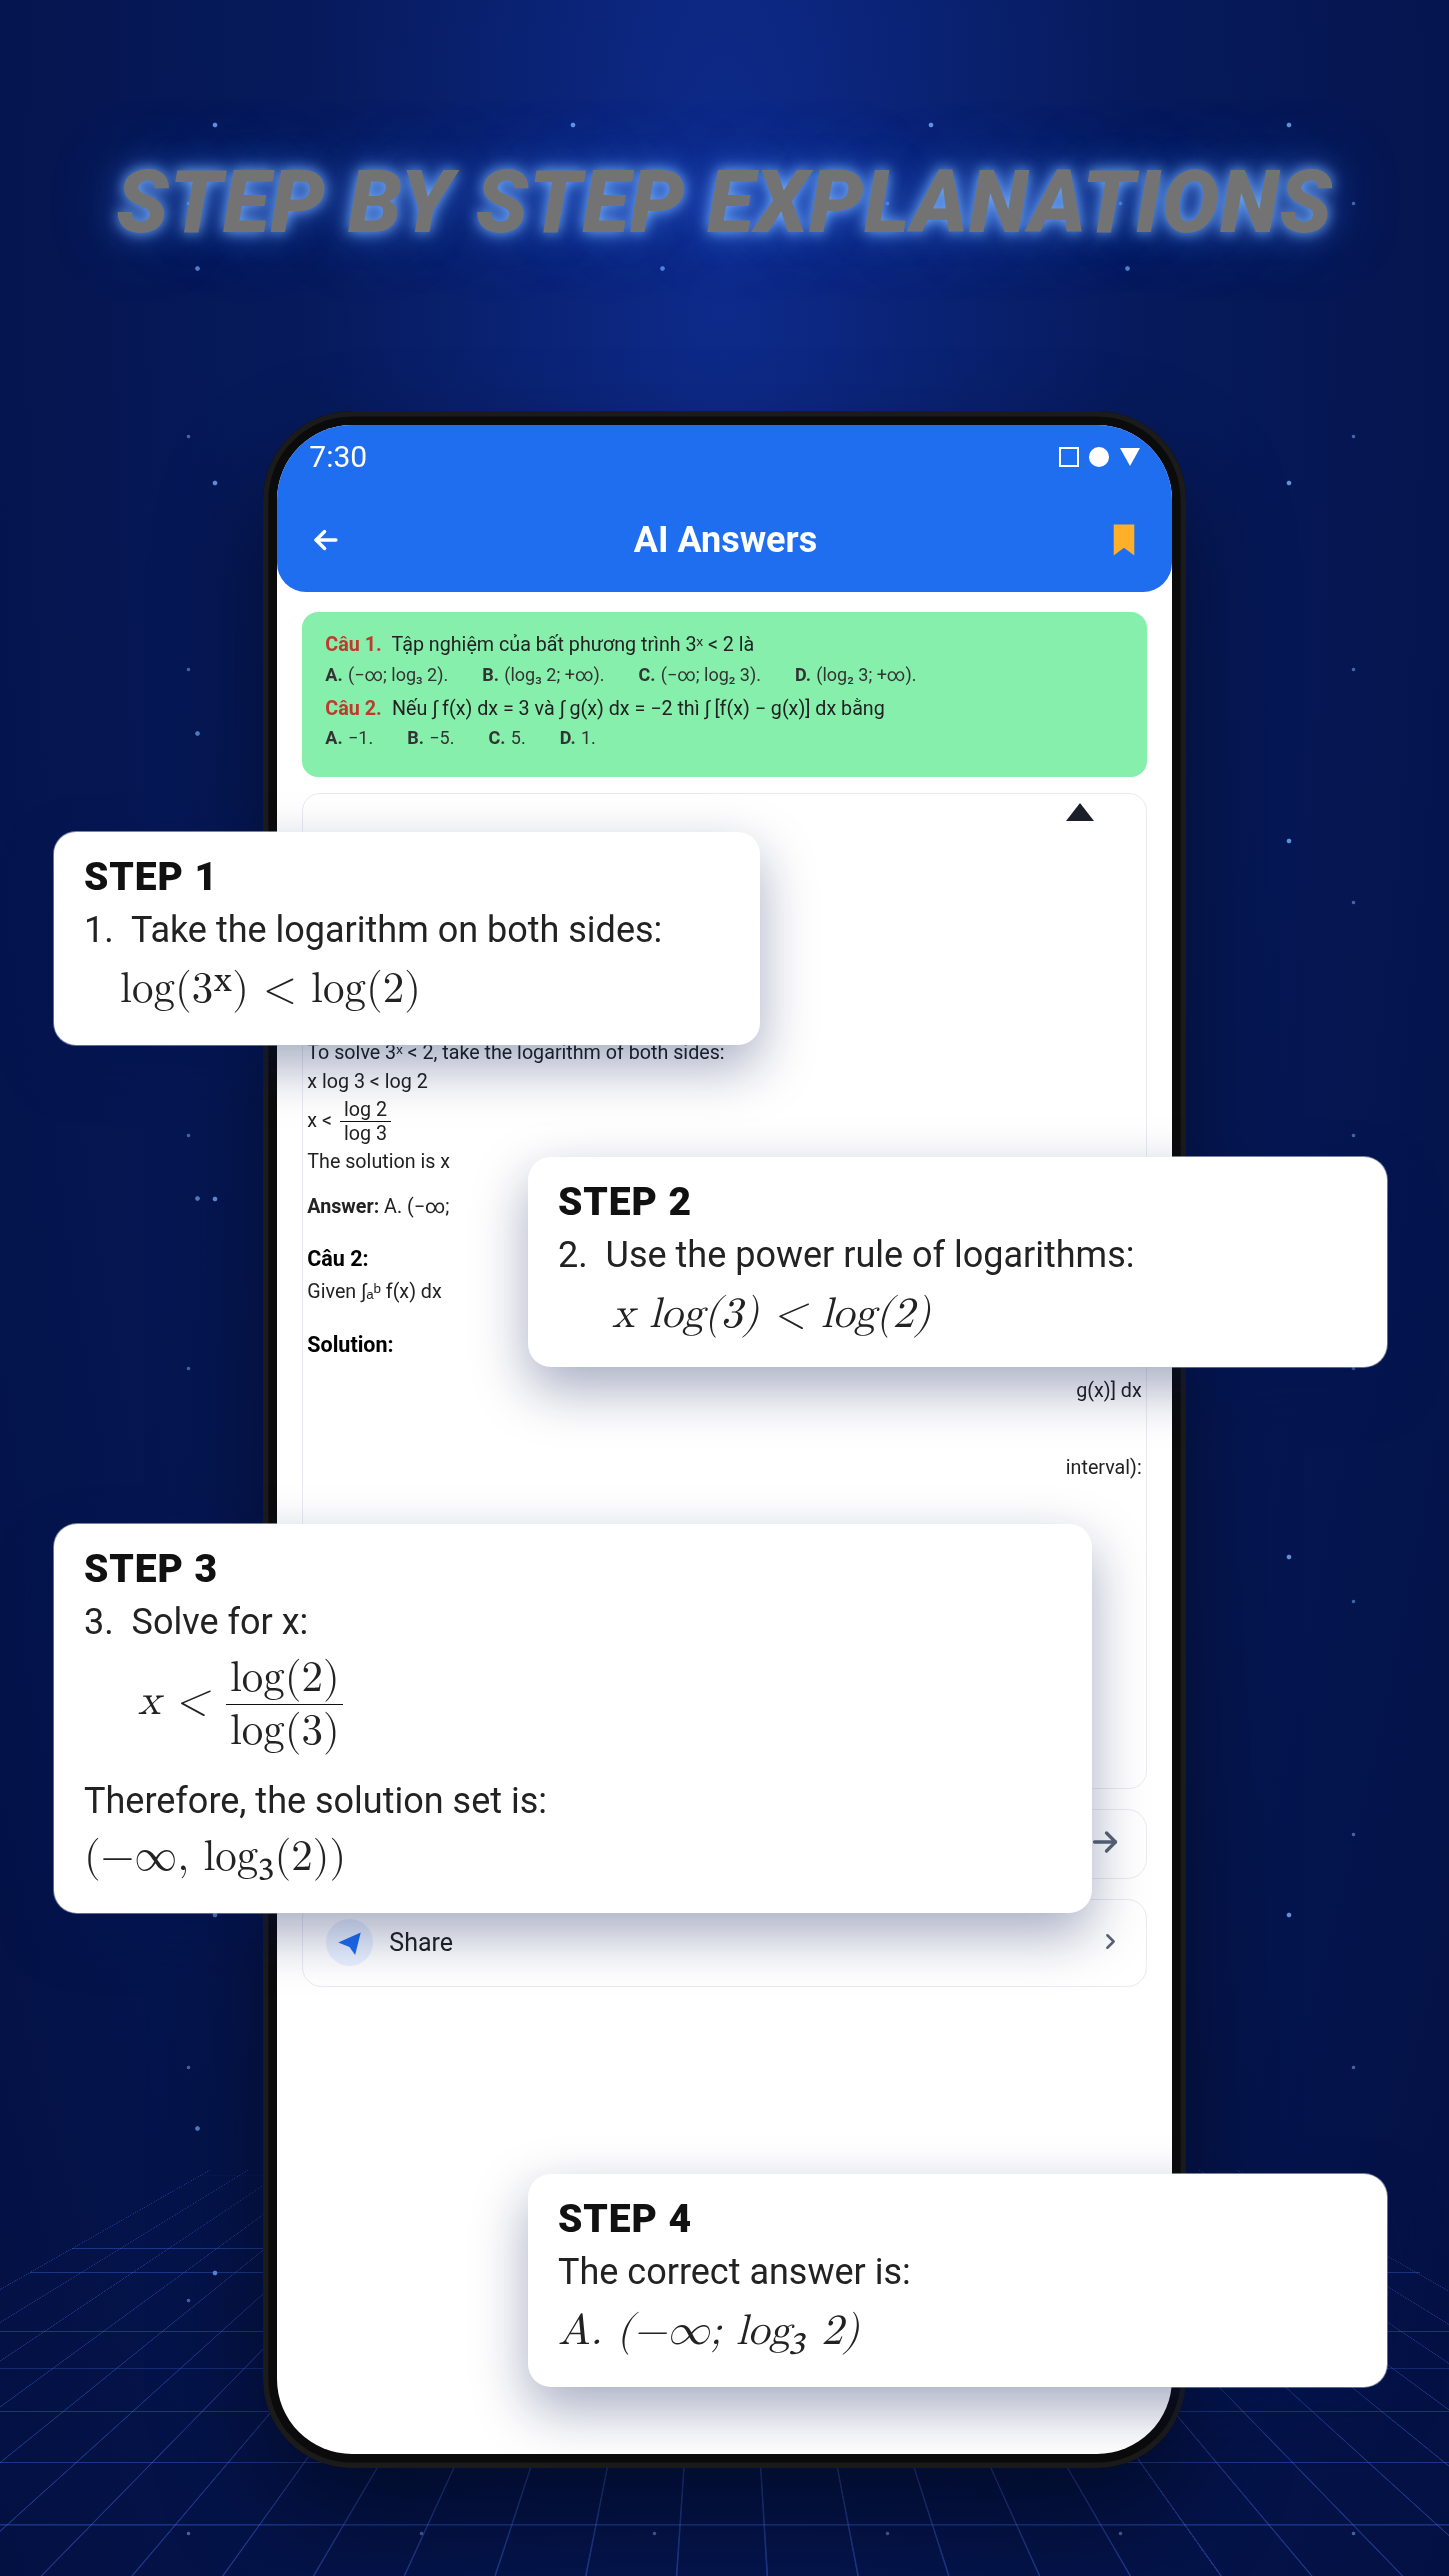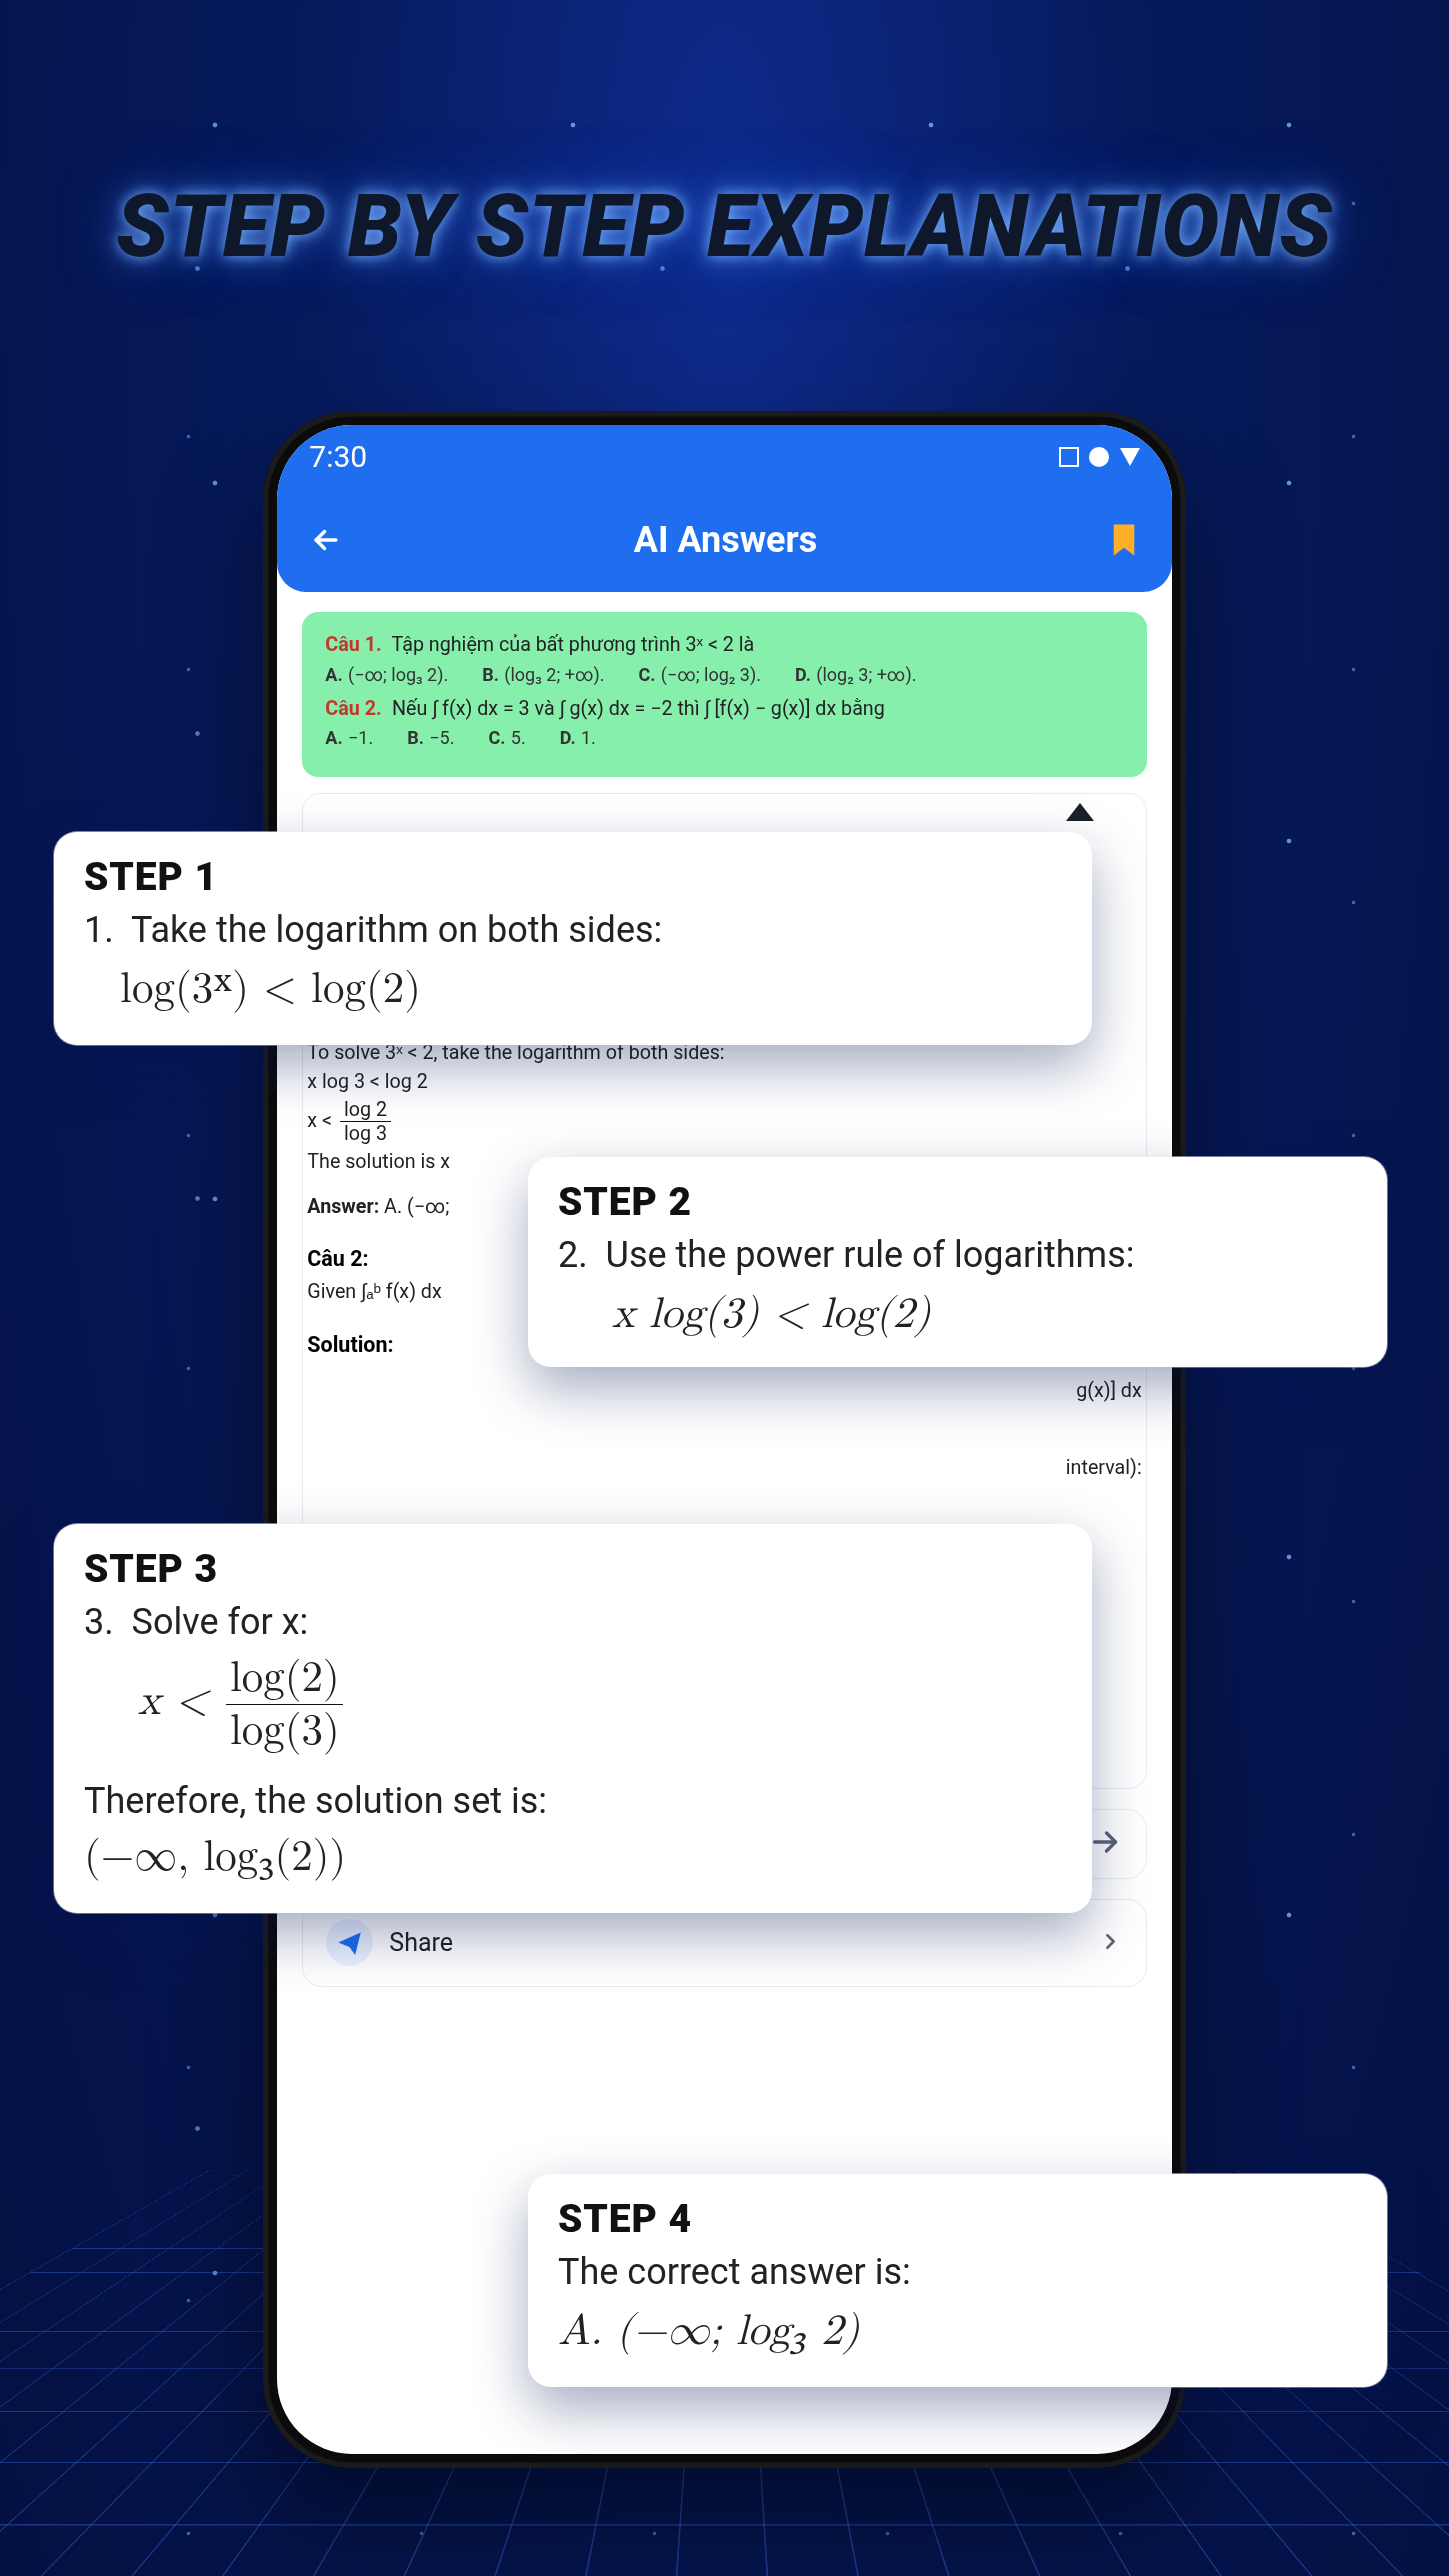--- a/index.html
+++ b/index.html
@@ -33,30 +33,29 @@
     transform: rotateX(68deg);
     transform-origin: bottom center;
     background-image:
       repeating-linear-gradient(to right, rgba(70,120,255,0.35) 0 1.8px, transparent 1.8px 107px),
       repeating-linear-gradient(to top, rgba(70,120,255,0.35) 0 1.8px, transparent 1.8px 107px);
   }
   
   .headline {
     position: absolute; left: 0; right: 0; top: 152px;
     text-align: center;
-    color: #0f172a;
+    color: #737373;
     font-weight: 900;
     font-style: italic;
     letter-spacing: 0.9px;
     font-size: 86px;
     text-shadow:
       0 0 14.3px rgba(120,180,255,0.95),
       0 0 32px rgba(80,140,255,0.65),
       0 0 72px rgba(50,110,255,0.45);
-    margin-top: 24px;
   }
   
   .phone {
     position: absolute;
     left: 263px; top: 411px;
     width: 923px; height: 2057px;
     border-radius: 89px;
     background: #0b0b0b;
     box-shadow: 0 54px 107px rgba(0,0,0,0.45), inset 0 0 0 5.4px #1b1b1b;
   }
@@ -128,21 +127,21 @@
     font-weight: 900; font-size: 39px; letter-spacing: 0.9px; margin-bottom: 9px;
   }
   .card .body { font-size: 36px; color: #222; }
   .card .math { font-family: "Cambria Math", "Latin Modern Math", "STIX Two Math", Georgia, serif; }
   .frac {
     display: inline-block; text-align: center; vertical-align: middle; padding: 0 3.6px;
   }
   .frac .top { display: block; border-bottom: 1.8px solid #111; padding: 0 3.6px; }
   .frac .bot { display: block; padding: 0 3.6px; }
   
-  .c1 { left: 54px; top: 832px; width: 1038px; }
+  .c1 { left: 54px; top: 832px; width: 706px; border-radius: 22px; }
   .c2 { left: 528px; top: 1157px; width: 859px; }
   .c3 { left: 54px; top: 1524px; width: 1038px; }
   .c4 { left: 528px; top: 2174px; width: 859px; }
   .c1 .math, .c2 .math, .c3 .math, .c4 .math { font-size: 43px; }
 </style>
 </head>
 <body>
 <div class="stars"></div>
 <div class="floor">
     <div class="plane"></div>

